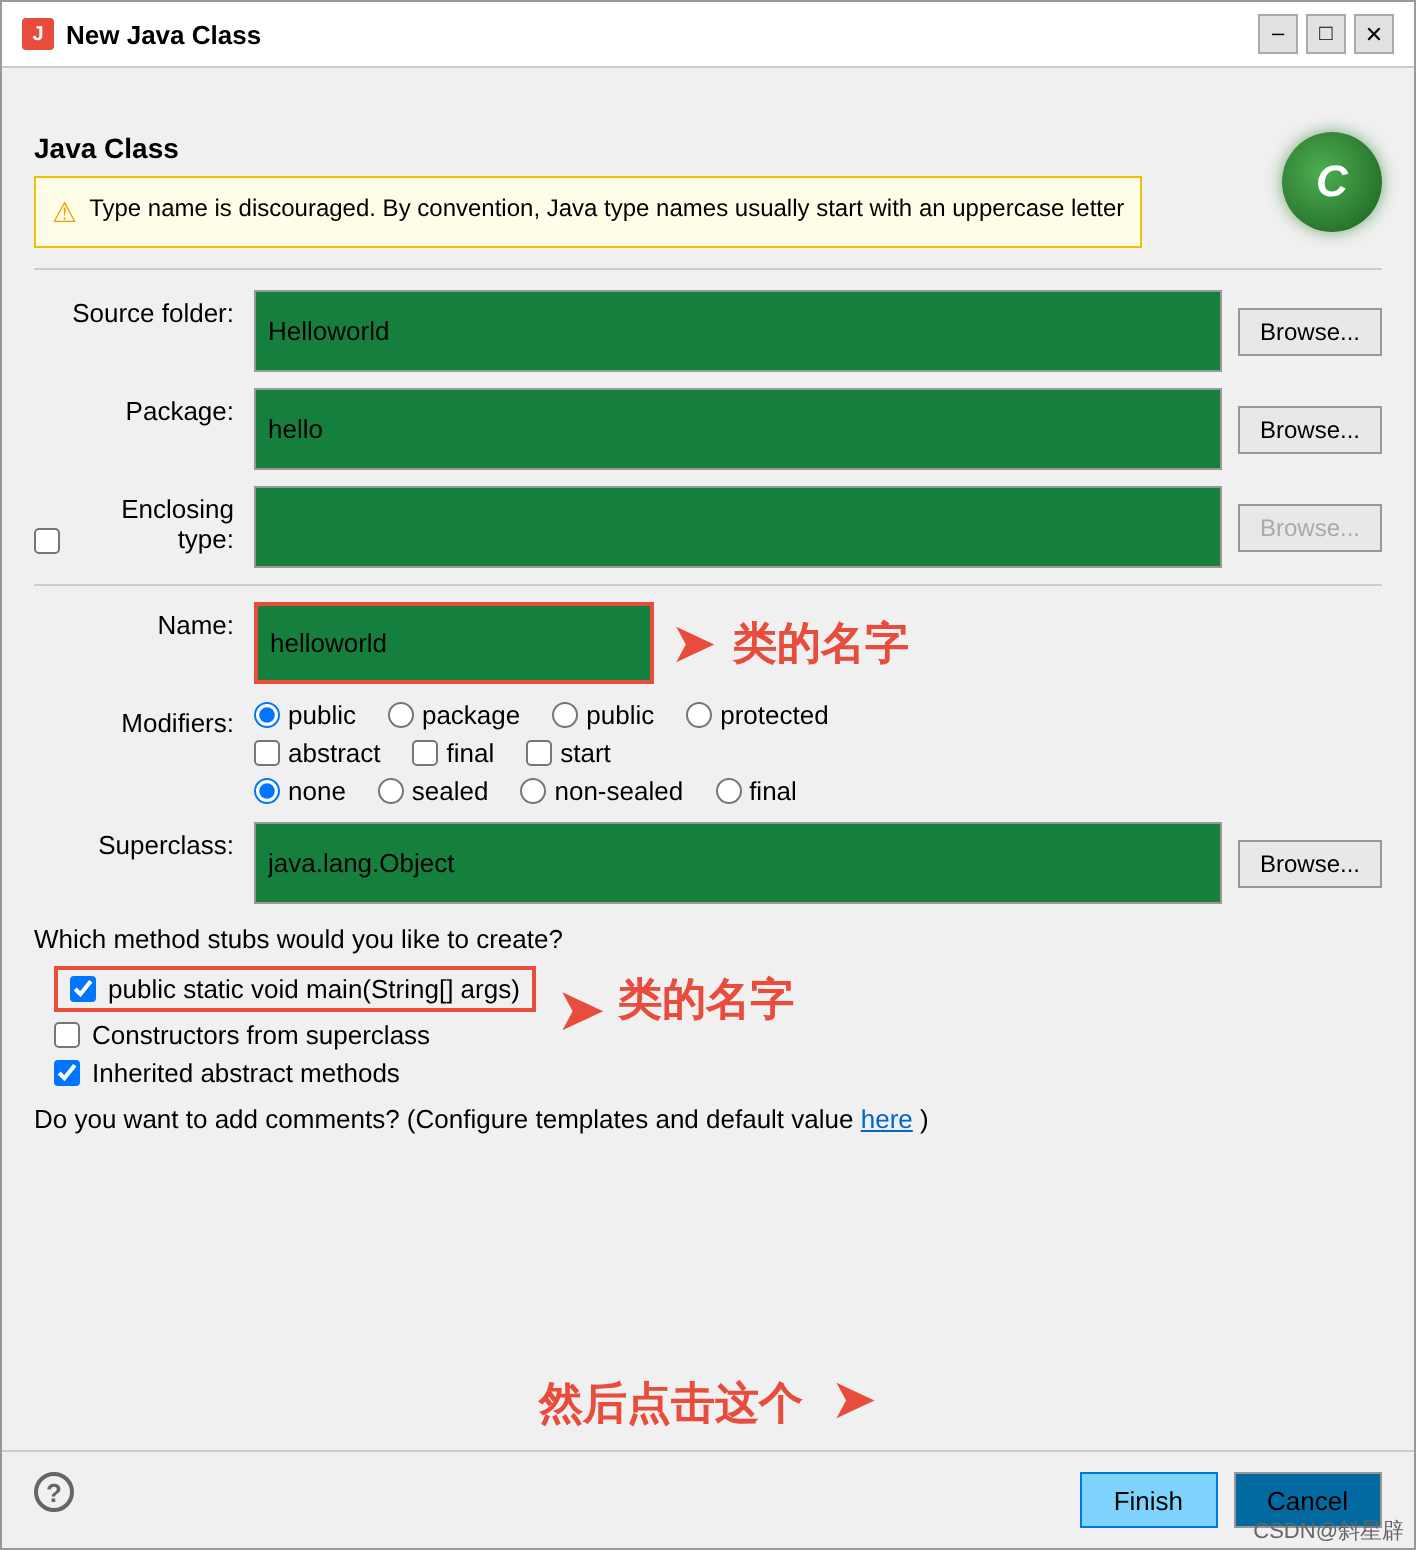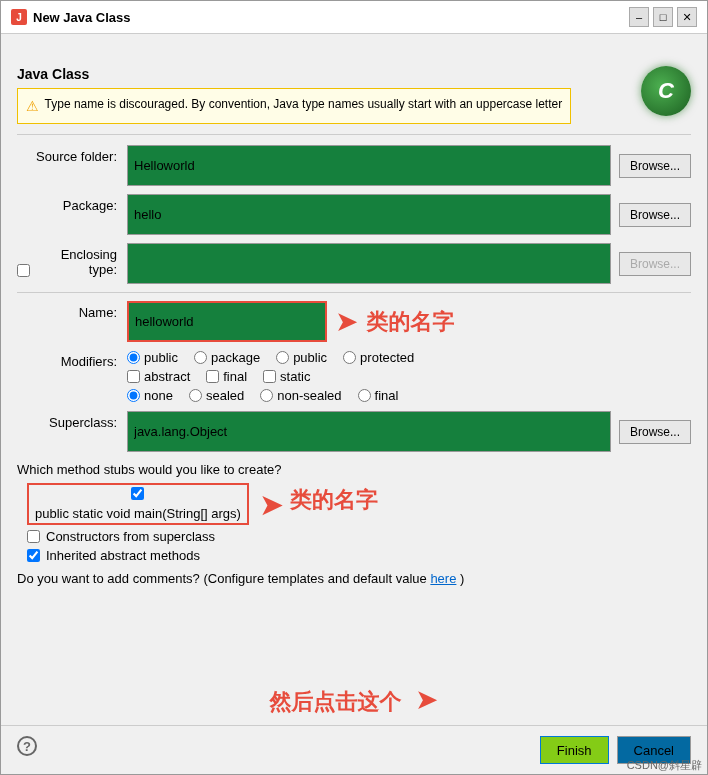--- a/index.html
+++ b/index.html
@@ -201,21 +201,20 @@
       display: flex;
       align-items: center;
       gap: 6px;
       font-size: 13px;
     }
     .stub-item.highlighted-box {
       border: 2px solid #e74c3c;
       padding: 2px 6px;
       display: inline-flex;
       width: fit-content;
-      flex-direction: column;
     }
     .comments-section {
       margin: 8px 0;
     }
     .comments-label {
       font-size: 13px;
       margin-bottom: 6px;
     }
     .link-text {
       color: #0066cc;
@@ -272,21 +271,21 @@
     }
     .footer-btn {
       height: 28px;
       padding: 0 16px;
       border: 1px solid #999;
       background: #0369a1;
       font-size: 13px;
       cursor: pointer;
     }
     .footer-btn.primary {
-      background: #84cc16;
+      background: #7dd3fc;
       border-color: #0078d7;
       color: #000;
     }
     .annotation-bottom {
       text-align: center;
       padding: 8px 0;
       position: relative;
     }
     .watermark {
       position: absolute;
@@ -419,21 +418,21 @@
             <label class="radio-item">
               <input type="checkbox" style="">
               <span>abstract</span>
             </label>
             <label class="radio-item">
               <input type="checkbox" style="">
               <span>final</span>
             </label>
             <label class="radio-item">
               <input type="checkbox" style="">
-              <span>static</span>
+              <span>start</span>
             </label>
           </div>
 
           <div class="modifier-line">
             <label class="radio-item">
               <input type="radio" name="sealed" value="none" checked="" style="">
               <span>none</span>
             </label>
             <label class="radio-item">
               <input type="radio" name="sealed" value="sealed" style="">

